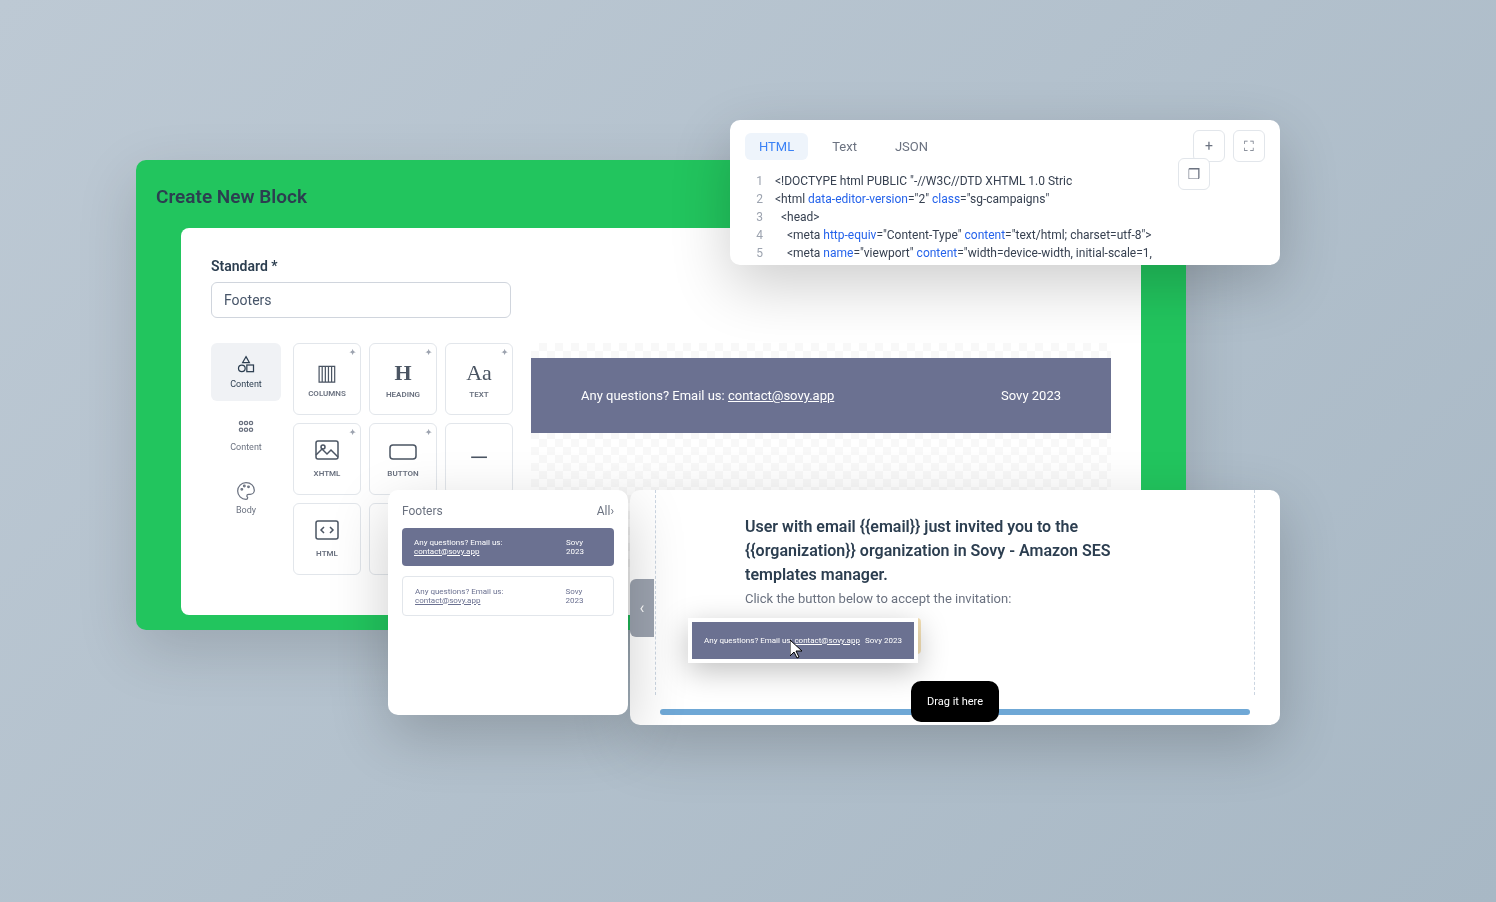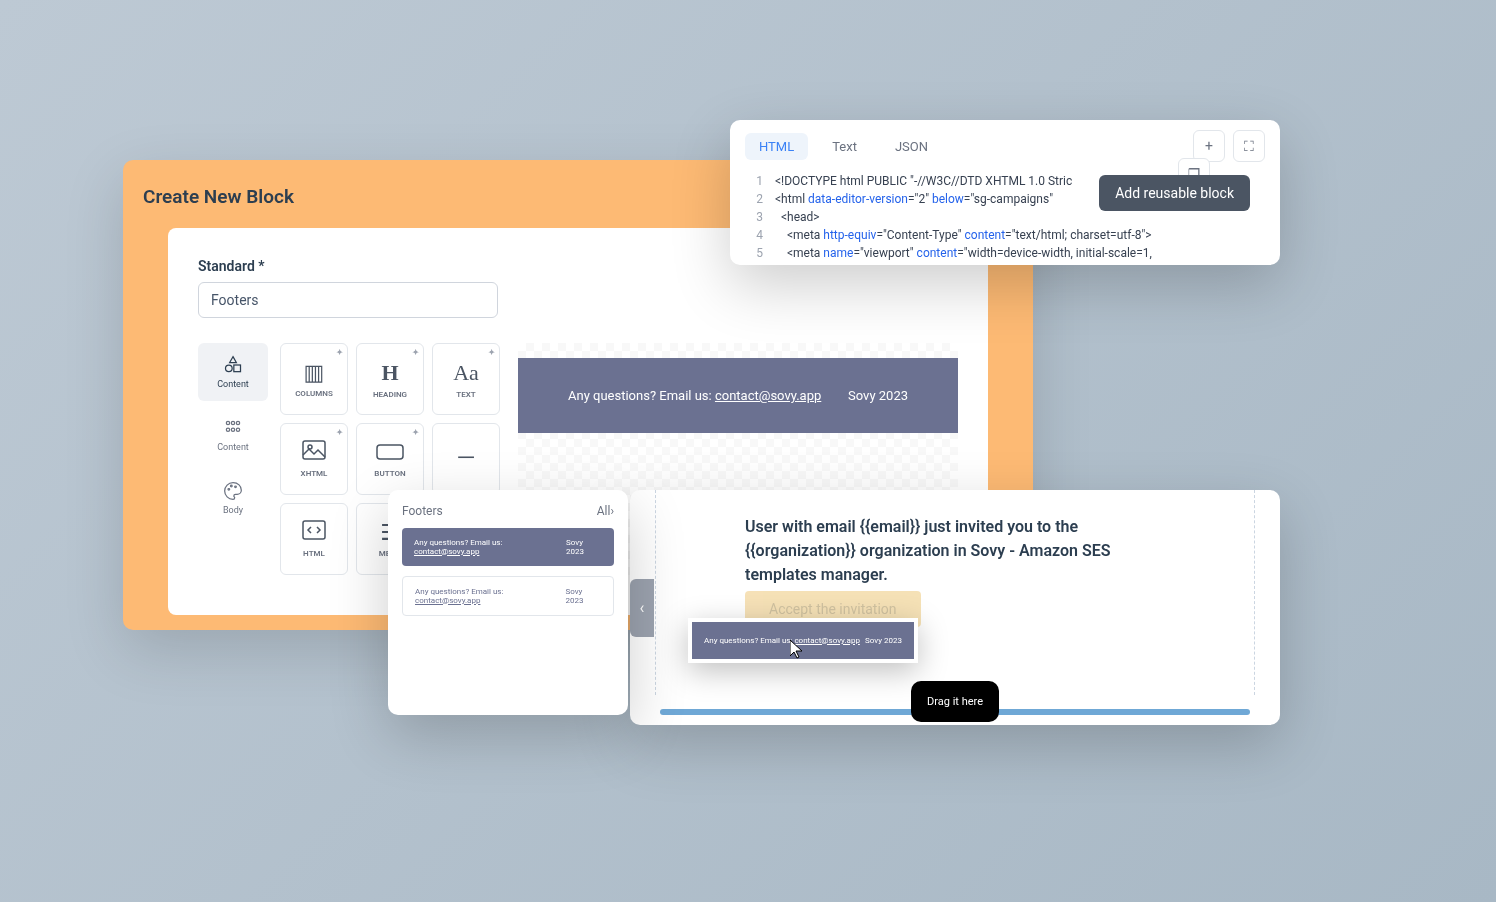--- a/index.html
+++ b/index.html
@@ -1,19 +1,19 @@
 <!DOCTYPE html>
 <html><head>
 <meta charset="utf-8">
 <style>
 * { margin: 0; padding: 0; box-sizing: border-box; font-family: -apple-system, BlinkMacSystemFont, 'Segoe UI', Roboto, sans-serif; }
 body { background: linear-gradient(135deg, #bdc9d4 0%, #a8b8c5 100%); width: 1496px; height: 902px; position: relative; overflow: hidden; }
 
 
-.main-panel { position: absolute; left: 123px; top: 160px; width: 910px; height: 470px; background: #fdba74; border-radius: 10px; box-shadow: 0 20px 60px rgba(0,0,0,0.15); }
+.main-panel { position: absolute; left: 136px; top: 160px; width: 1050px; height: 470px; background: #22c55e; border-radius: 10px; box-shadow: 0 20px 60px rgba(0,0,0,0.15); }
 .main-title { padding: 25px 20px 20px 20px; font-size: 19px; font-weight: 600; color: #2c3e50; }
 .form-card { margin: 0 45px; background: #fff; border-radius: 8px; padding: 30px 30px 40px 30px; }
 .form-row { display: flex; gap: 30px; margin-bottom: 25px; }
 .form-field { flex: 1; max-width: 300px; }
 .form-label { display: block; font-size: 14px; font-weight: 600; color: #2c3e50; margin-bottom: 8px; }
 .form-input { width: 100%; padding: 9px 12px; border: 1px solid #d0d5dd; border-radius: 6px; font-size: 14px; color: #475569; background: #fff; }
 .editor-row { display: flex; gap: 0; }
 .tabs-col { width: 70px; display: flex; flex-direction: column; gap: 5px; }
 .tab-btn { display: flex; flex-direction: column; align-items: center; justify-content: center; padding: 12px 4px; border-radius: 6px; font-size: 9px; color: #6b7280; cursor: pointer; border: none; background: transparent; }
 .tab-btn.active { background: #f0f2f5; color: #2c3e50; }
@@ -180,36 +180,35 @@
         <span>❒</span>
       </button>
     </div>
   <div class="code-body">
     <div class="code-line">
         <span class="ln">1</span>
         <span class="code-text">&lt;!DOCTYPE html PUBLIC "-//W3C//DTD XHTML 1.0 Stric</span>
       </div>
     <div class="code-line">
         <span class="ln">2</span>
-        <span class="code-text">&lt;html <span class="attr">data-editor-version</span>="2" <span class="attr">below</span>="sg-campaigns"</span>
+        <span class="code-text">&lt;html <span class="attr">data-editor-version</span>="2" <span class="attr">class</span>="sg-campaigns"</span>
       </div>
     <div class="code-line">
         <span class="ln">3</span>
         <span class="code-text">  &lt;head&gt;</span>
       </div>
     <div class="code-line">
         <span class="ln">4</span>
         <span class="code-text">    &lt;meta <span class="attr">http-equiv</span>="Content-Type" <span class="attr">content</span>="text/html; charset=utf-8"&gt;</span>
       </div>
     <div class="code-line">
         <span class="ln">5</span>
         <span class="code-text">    &lt;meta <span class="attr">name</span>="viewport" <span class="attr">content</span>="width=device-width, initial-scale=1,</span>
       </div>
   </div>
-  <div class="tooltip">Add reusable block</div>
 </div>
 
 <div class="picker-panel">
   <div class="picker-head">
     <span>Footers</span>
     <span class="all">
         <span>All</span> 
         <span>›</span>
       </span>
   </div>
@@ -222,20 +221,21 @@
     <span>Sovy 2023</span>
   </div>
 </div>
 
 <div class="email-panel">
   <div class="dashed-border"></div>
   <div class="collapse-tab">
       <span>‹</span>
     </div>
   <div class="email-h">User with email {{email}} just invited you to the {{organization}} organization in Sovy - Amazon SES templates manager.</div>
+  <div class="email-sub">Click the button below to accept the invitation:</div>
   <span class="accept-btn">Accept the invitation</span>
   <div class="drag-here"></div>
   <div class="drag-here-label">Drag it here</div>
 </div>
 
 <div class="dragging">
   <span><span>Any questions? Email us: </span><a style="text-decoration:underline">contact@sovy.app</a></span>
   <span>Sovy 2023</span>
 </div>
 <div class="cursor-arrow">

